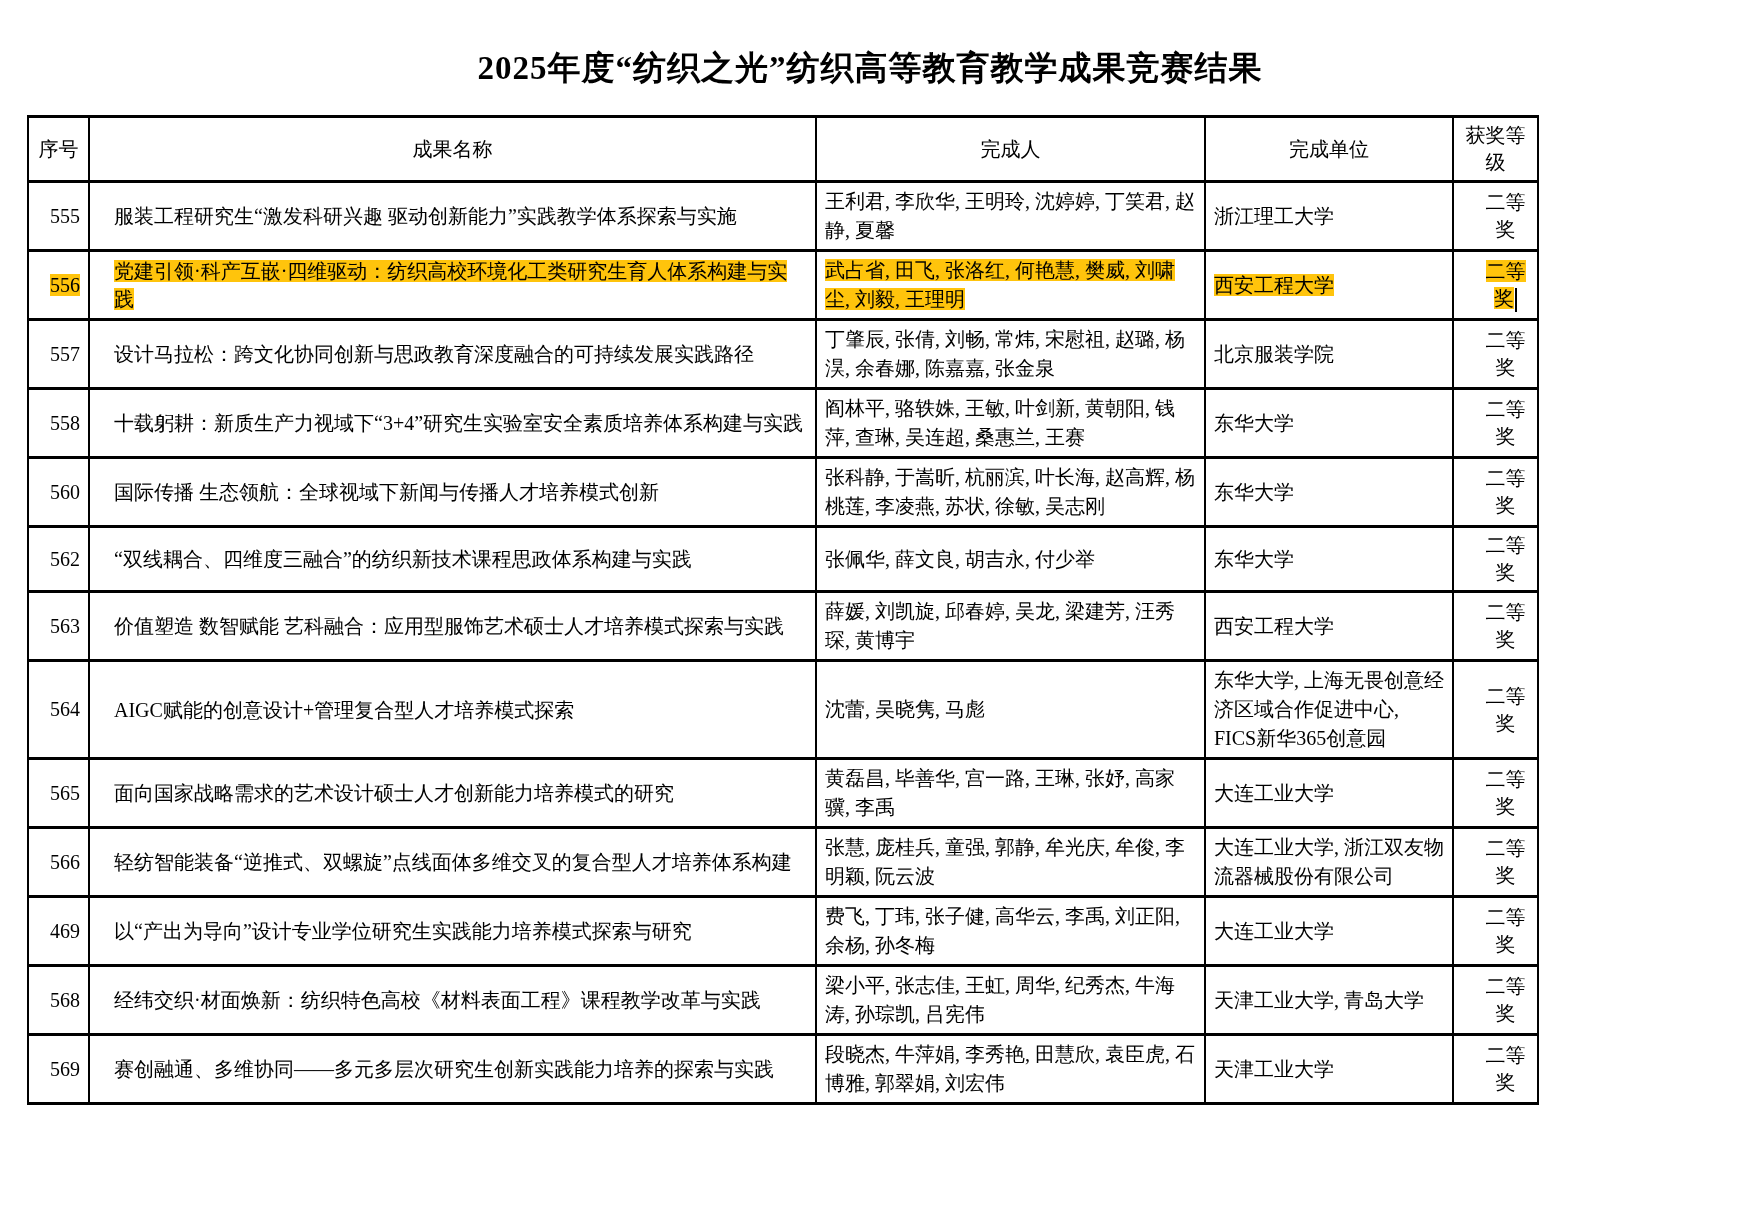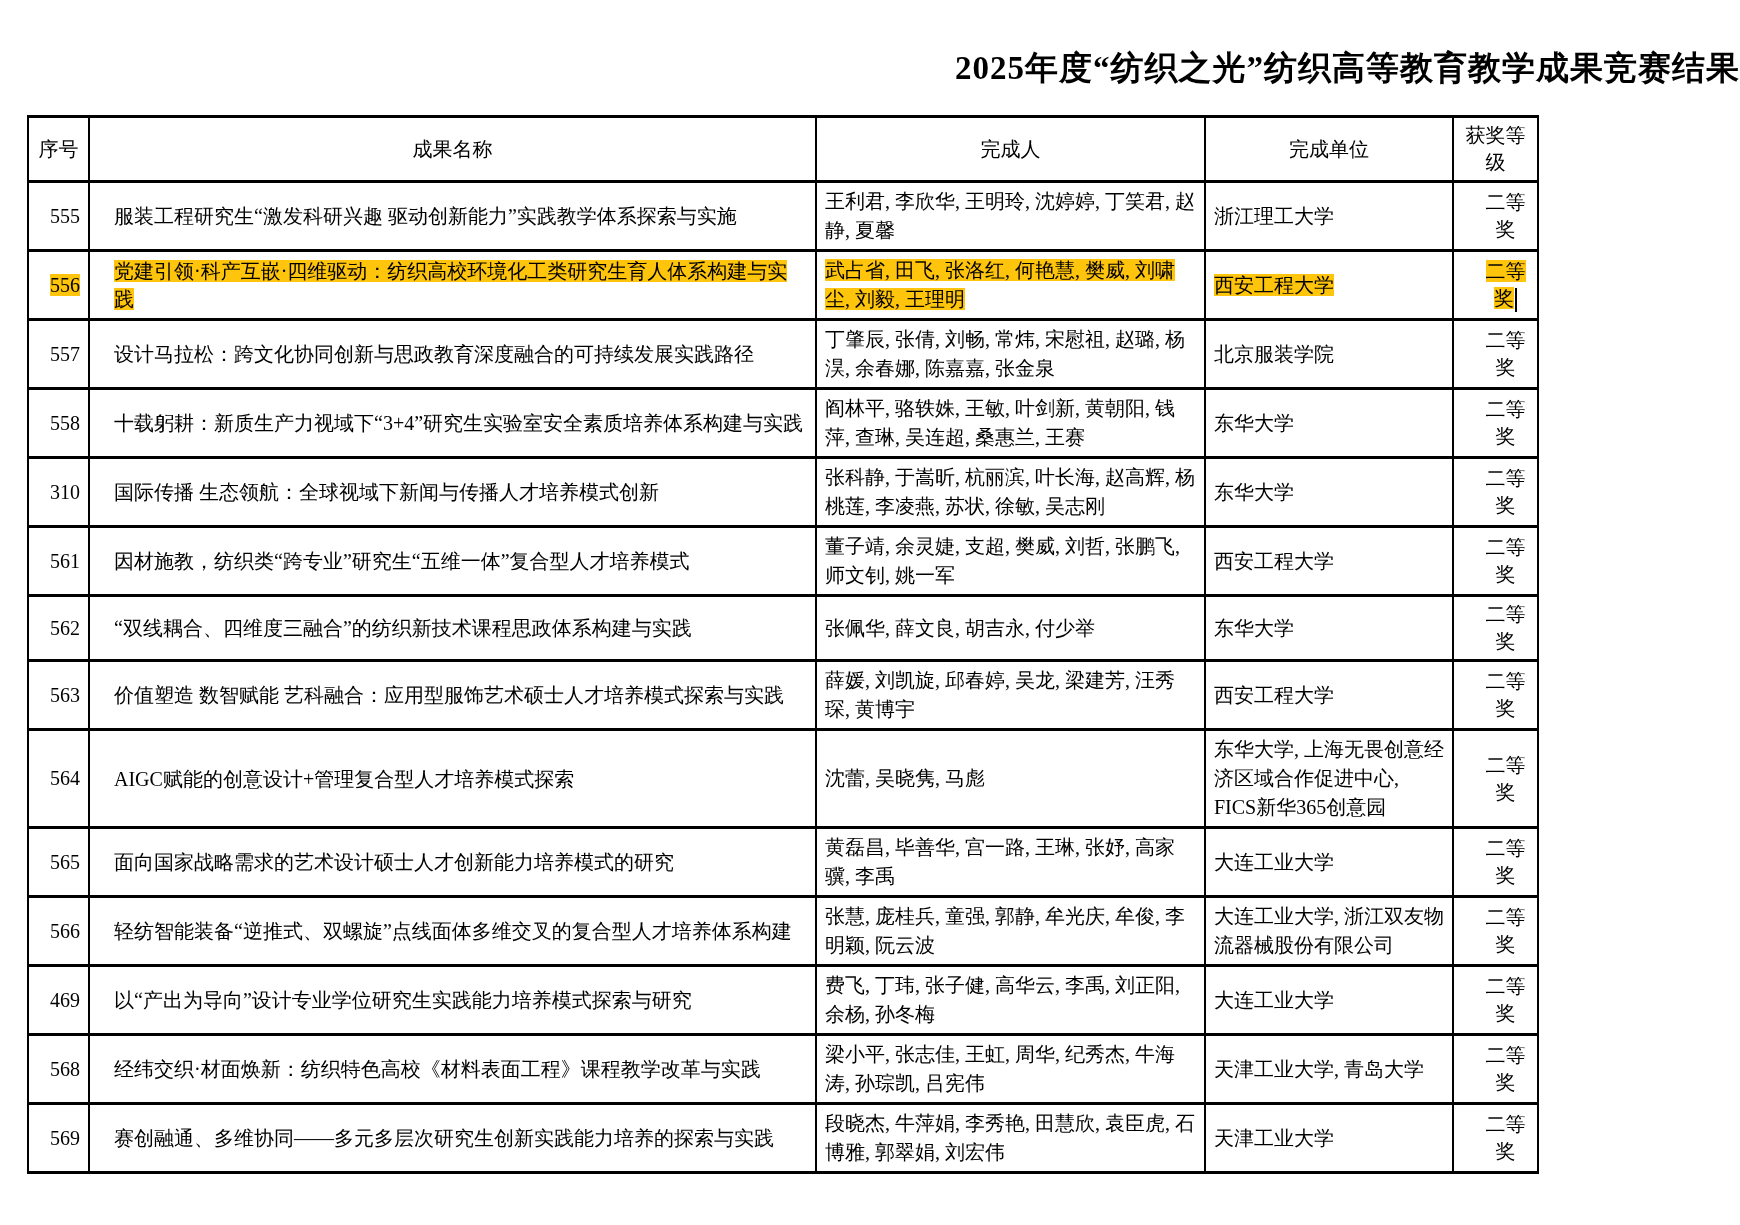--- a/index.html
+++ b/index.html
@@ -11,21 +11,21 @@
     font-family: "Liberation Serif", "DejaVu Serif", serif;
     color: #000;
   }
   .page {
     position: relative;
     width: 1740px;
     height: 1225px;
     overflow: hidden;
   }
   .title {
-    text-align: right;
+    text-align: center;
     font-size: 33px;
     font-weight: bold;
     margin: 0;
     padding-top: 46px;
     padding-bottom: 24px;
     letter-spacing: 1px;
   }
   table.results {
     border-collapse: collapse;
     table-layout: fixed;
@@ -112,31 +112,24 @@
     <td class="col-award"><span class="cell-text">二等奖</span></td>
   </tr>
         <tr>
     <td class="col-id"><span class="cell-text">558</span></td>
     <td class="col-name"><span class="cell-text">十载躬耕：新质生产力视域下“3+4”研究生实验室安全素质培养体系构建与实践</span></td>
     <td class="col-people"><span class="cell-text">阎林平, 骆轶姝, 王敏, 叶剑新, 黄朝阳, 钱萍, 查琳, 吴连超, 桑惠兰, 王赛</span></td>
     <td class="col-unit"><span class="cell-text">东华大学</span></td>
     <td class="col-award"><span class="cell-text">二等奖</span></td>
   </tr>
         <tr>
-    <td class="col-id"><span class="cell-text">310</span></td>
+    <td class="col-id"><span class="cell-text">560</span></td>
     <td class="col-name"><span class="cell-text">国际传播 生态领航：全球视域下新闻与传播人才培养模式创新</span></td>
     <td class="col-people"><span class="cell-text">张科静, 于嵩昕, 杭丽滨, 叶长海, 赵高辉, 杨桃莲, 李凌燕, 苏状, 徐敏, 吴志刚</span></td>
     <td class="col-unit"><span class="cell-text">东华大学</span></td>
-    <td class="col-award"><span class="cell-text">二等奖</span></td>
-  </tr>
-        <tr>
-    <td class="col-id"><span class="cell-text">561</span></td>
-    <td class="col-name"><span class="cell-text">因材施教，纺织类“跨专业”研究生“五维一体”复合型人才培养模式</span></td>
-    <td class="col-people"><span class="cell-text">董子靖, 余灵婕, 支超, 樊威, 刘哲, 张鹏飞, 师文钊, 姚一军</span></td>
-    <td class="col-unit"><span class="cell-text">西安工程大学</span></td>
     <td class="col-award"><span class="cell-text">二等奖</span></td>
   </tr>
         <tr>
     <td class="col-id"><span class="cell-text">562</span></td>
     <td class="col-name"><span class="cell-text">“双线耦合、四维度三融合”的纺织新技术课程思政体系构建与实践</span></td>
     <td class="col-people"><span class="cell-text">张佩华, 薛文良, 胡吉永, 付少举</span></td>
     <td class="col-unit"><span class="cell-text">东华大学</span></td>
     <td class="col-award"><span class="cell-text">二等奖</span></td>
   </tr>
         <tr>

